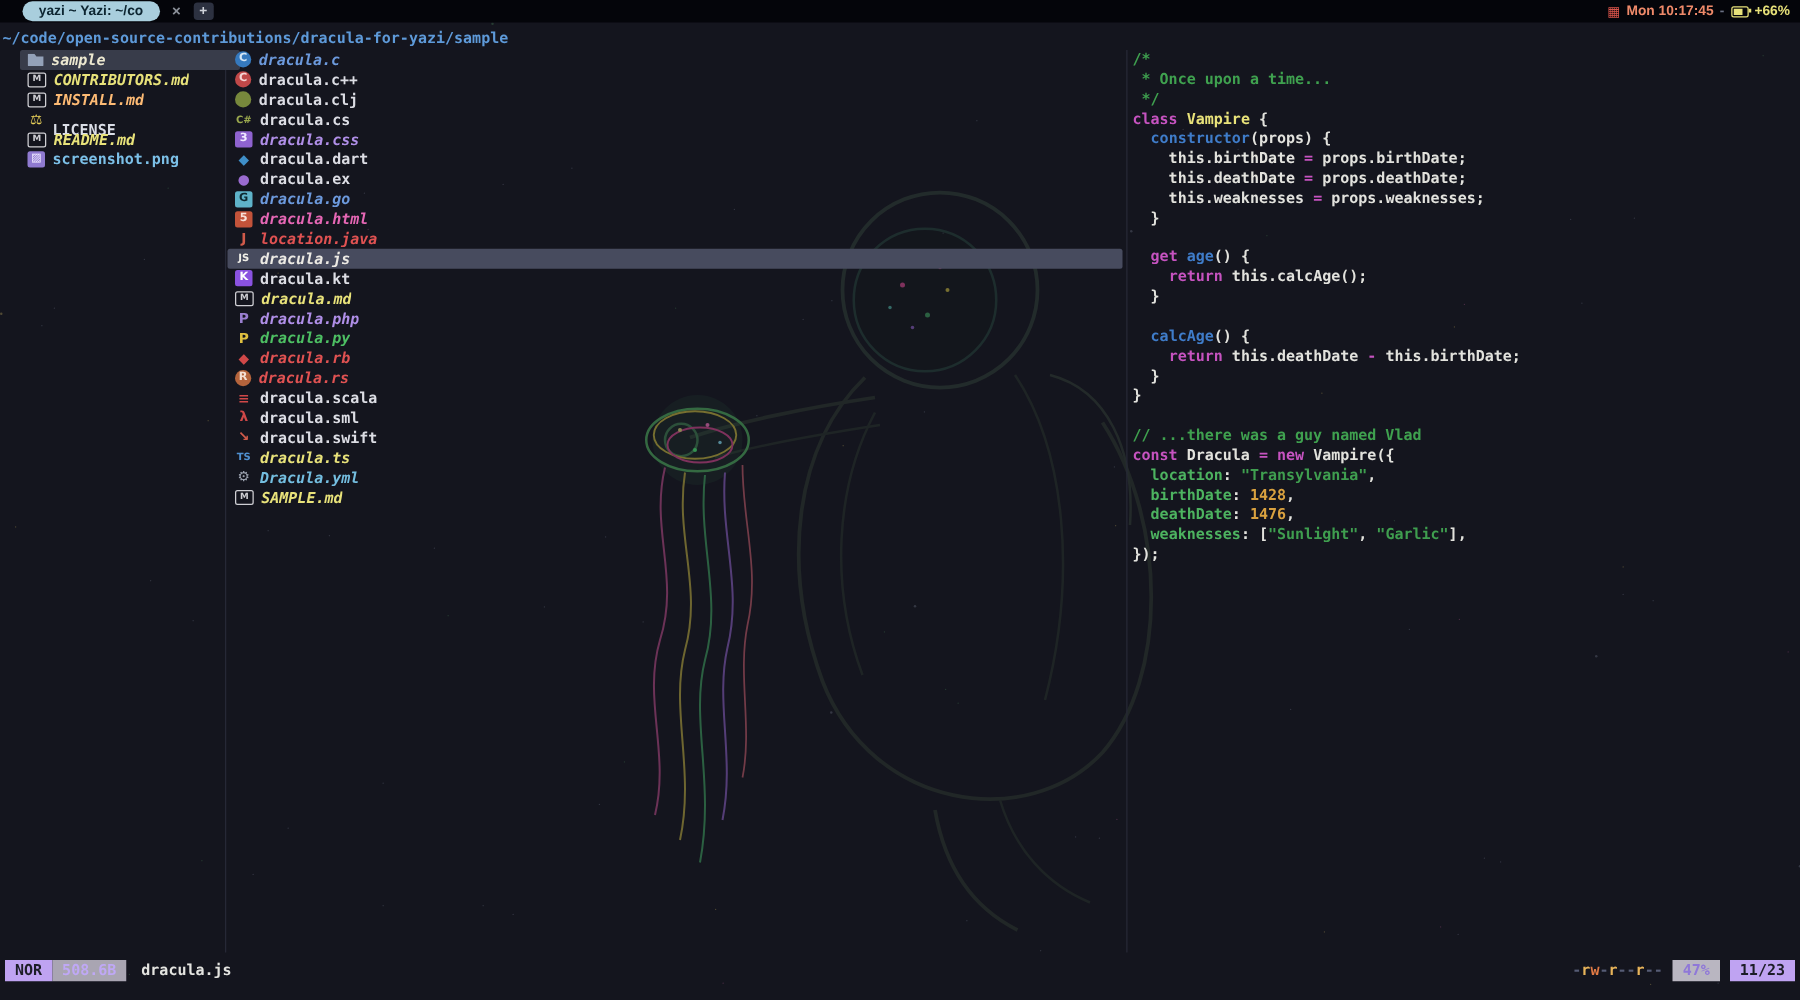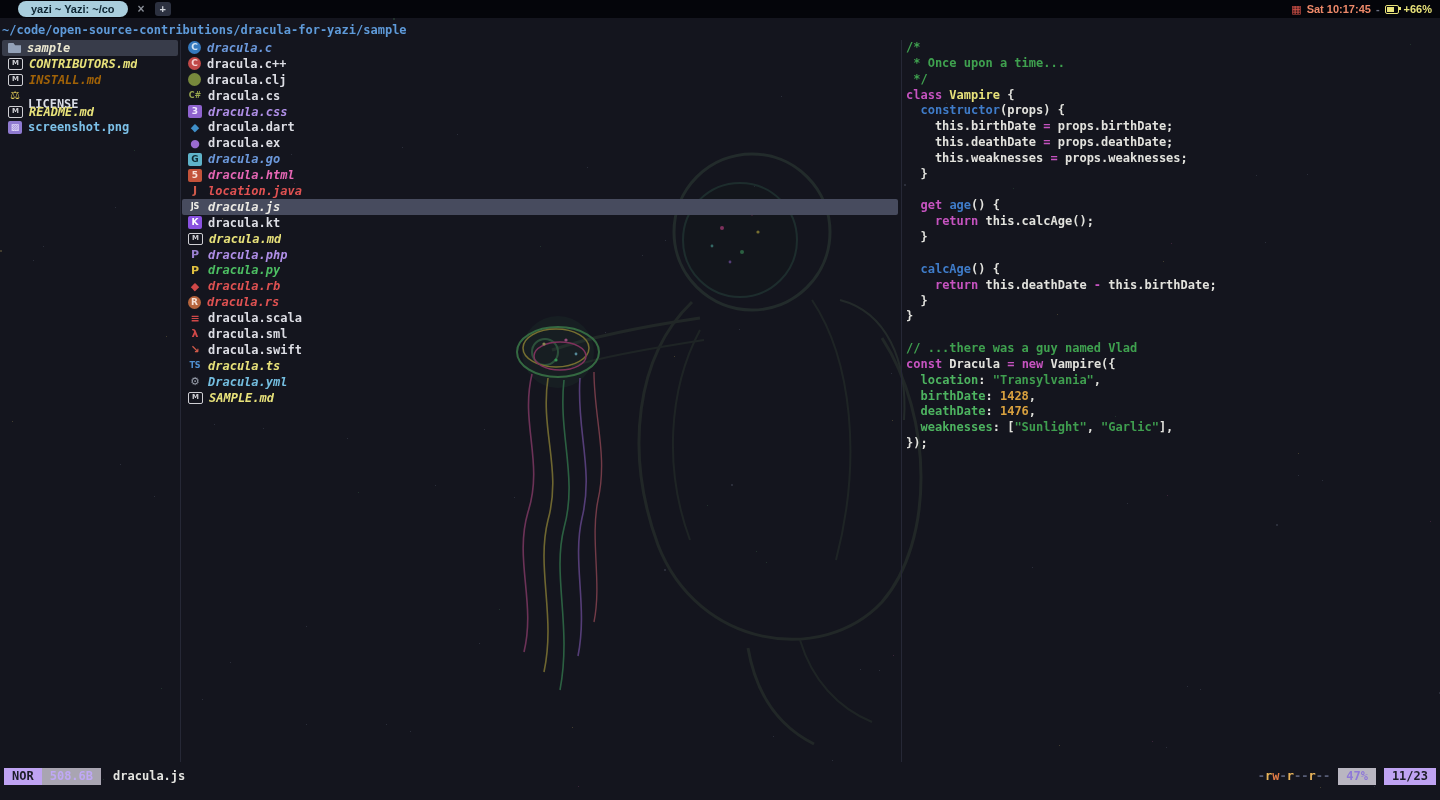--- a/index.html
+++ b/index.html
@@ -38,21 +38,21 @@
   
   .breadcrumb{
     position:absolute;left:2px;top:23px;z-index:4;
     font-size:12px;font-weight:bold;color:#5e9ad9;white-space:pre;
   }
   
   .vline{position:absolute;top:40px;height:722px;width:1px;background:#262836;z-index:3;}
   #vline-left{left:180px;}
   #vline-right{left:901px;}
   .panel{position:absolute;top:40px;z-index:4;}
-  #parent-panel{left:2px;width:176px;}
+  #parent-panel{left:16px;width:176px;}
   #file-panel{left:182px;width:716px;}
   #preview-panel{left:906px;width:530px;}
   .row{
     height:15.9px;display:flex;align-items:center;gap:6px;
     padding-left:6px;font-size:12px;font-weight:bold;white-space:pre;
   }
   .row.sel-parent{background:#383c4a;border-radius:2px;}
   .row.sel-file{background:#474b5e;border-radius:2px;}
   .row .nm{overflow:hidden;text-overflow:clip;}
   .it{font-style:italic;}
@@ -221,36 +221,36 @@
     <path d="M 594 372 C 594 418, 608 456, 598 500 C 590 540, 602 582, 594 622" stroke="#c05a6a" stroke-width="1.4"></path>
   </g>
 </svg>
 
 <div class="topbar">
   <div class="tab-pill"><span>yazi ~ Yazi: ~/co</span></div>
   <div class="tab-close">×</div>
   <div class="tab-new">+</div>
   <div class="topbar-right">
     <span class="cal-icon">▦</span>
-    <span class="clock">Sat 10:17:45</span>
+    <span class="clock">Mon 10:17:45</span>
     <span class="batt-sep">-</span>
     <span class="battery"></span>
     <span class="batt-pct">+66%</span>
   </div>
 </div>
 
 <div class="breadcrumb">~/code/open-source-contributions/dracula-for-yazi/sample</div>
 
 <div class="vline" id="vline-left"></div>
 <div class="vline" id="vline-right"></div>
 
 <div class="panel" id="parent-panel">
     <div class="row sel-parent"><span class="ic folder" style="background: rgb(147, 161, 184); color: rgb(13, 16, 22);"></span><span class="nm it" style="color: rgb(236, 232, 208);">sample</span></div>
     <div class="row"><span class="ic mdbox" style="color: rgb(207, 207, 212);">M</span><span class="nm it" style="color: rgb(232, 226, 122);">CONTRIBUTORS.md</span></div>
-    <div class="row"><span class="ic mdbox" style="color: rgb(207, 207, 212);">M</span><span class="nm it" style="color: #a16207;">INSTALL.md</span></div>
+    <div class="row"><span class="ic mdbox" style="color: rgb(207, 207, 212);">M</span><span class="nm it" style="color: #fdba74;">INSTALL.md</span></div>
     <div class="row"><span class="ic plain" style="color: rgb(232, 208, 90);">⚖</span><span class="nm" style="color: rgb(218, 221, 230); margin-top: 16px;">LICENSE</span></div>
     <div class="row"><span class="ic mdbox" style="color: rgb(207, 207, 212);">M</span><span class="nm it" style="color: rgb(232, 226, 122);">README.md</span></div>
     <div class="row"><span class="ic square" style="background: rgb(143, 122, 208); color: rgb(239, 233, 255);">▨</span><span class="nm" style="color: rgb(124, 192, 232);">screenshot.png</span></div>
   </div>
 <div class="panel" id="file-panel">
     <div class="row"><span class="ic circle" style="background: rgb(53, 121, 190); color: rgb(213, 230, 245);">C</span><span class="nm it" style="color: rgb(108, 153, 220);">dracula.c</span></div>
     <div class="row"><span class="ic circle" style="background: rgb(192, 72, 72); color: rgb(245, 213, 213);">C</span><span class="nm" style="color: rgb(220, 221, 228);">dracula.c++</span></div>
     <div class="row"><span class="ic circle" style="background: rgb(119, 136, 60); color: rgb(229, 236, 197);"></span><span class="nm" style="color: rgb(220, 221, 228);">dracula.clj</span></div>
     <div class="row"><span class="ic text" style="color: rgb(154, 168, 78);">C#</span><span class="nm" style="color: rgb(220, 221, 228);">dracula.cs</span></div>
     <div class="row"><span class="ic square" style="background: rgb(143, 99, 207); color: rgb(240, 232, 255);">3</span><span class="nm it" style="color: rgb(176, 143, 232);">dracula.css</span></div>

